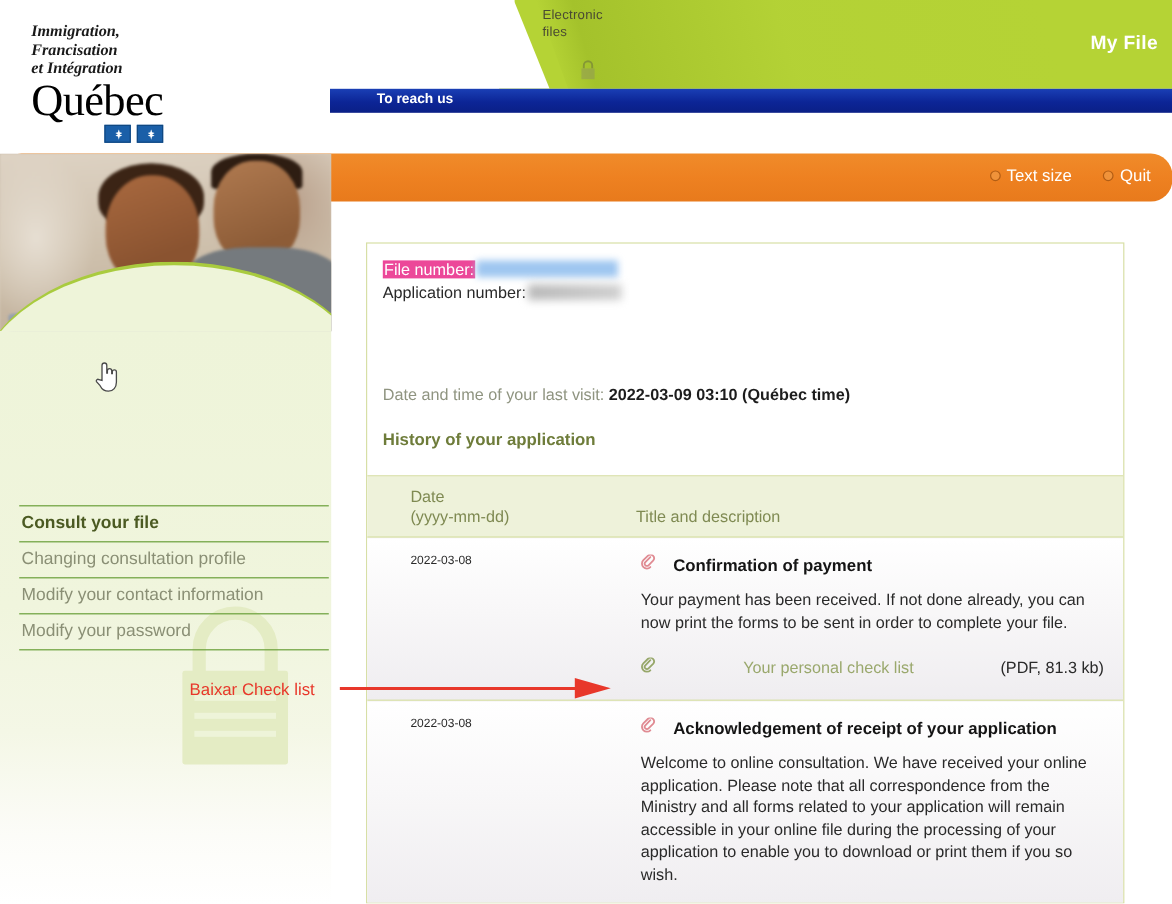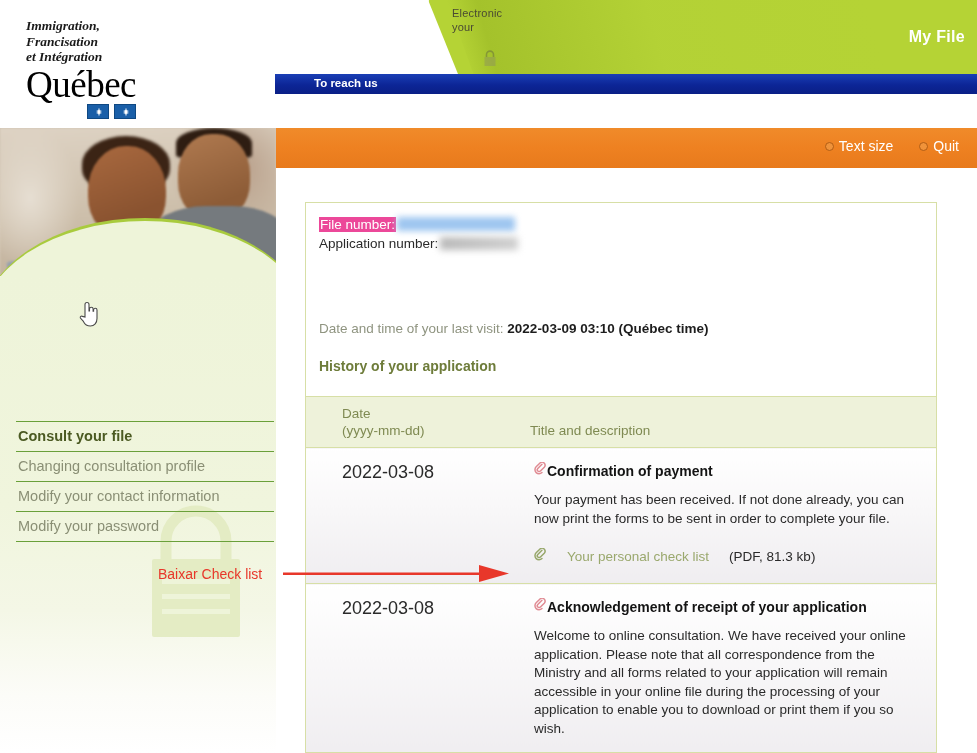--- a/index.html
+++ b/index.html
@@ -135,20 +135,21 @@
     font-weight: bold;
     color: #ffffff;
   }
 
   
   .orange-bar {
     position: absolute;
     left: 0; top: 128px;
     width: 977px; height: 40px;
     background: linear-gradient(180deg, #f08b2a 0%, #ee8121 50%, #e87a1c 100%);
+    border-radius: 18px;
   }
   .orange-links {
     position: absolute;
     right: 18px; top: 10px;
     display: flex;
     gap: 26px;
     align-items: center;
   }
   .orange-link {
     font-size: 14px;
@@ -373,50 +374,51 @@
   }
   .col-date { width: 168px; padding-left: 36px !important; }
   .hist-table td {
     border-bottom: 1px solid #d7dfa6;
     padding: 14px 10px 18px 10px;
     vertical-align: top;
     background: linear-gradient(180deg, #ffffff 0%, #f8f7f8 45%, #efedf0 100%);
   }
   .cell-date {
     padding-left: 36px !important;
-    font-size: 18px;
+    font-size: 10px;
     color: #2a2a2a;
     white-space: nowrap;
     margin-top: 36px;
   }
   .cell-desc {
     padding-left: 14px !important;
     padding-right: 16px !important;
   }
   .entry-title {
     font-size: 14px;
     font-weight: bold;
     color: #141414;
     display: flex;
     align-items: center;
-    gap: 0;
+    gap: 14px;
   }
   .entry-body {
     margin-top: 12px;
     font-size: 13.5px;
     line-height: 18.5px;
     color: #2a2a2a;
   }
   .attach-link {
     margin-top: 20px;
     font-size: 13.5px;
     display: flex;
     align-items: center;
-    gap: 20px;
+    gap: 1px;
     cursor: pointer;
+    justify-content: space-between;
   }
   .attach-link .lk { color: #9aa86d; }
   .attach-link .sz { color: #2a2a2a; }
 
   
   .annot-text {
     position: absolute;
     left: 158px; top: 566px;
     font-size: 14px;
     color: #e8372a;
@@ -431,21 +433,21 @@
 </style>
 </head>
 <body>
 
 <div class="top-header">
 
   <div class="green-banner"></div>
 
   <div class="ef-label">
     <div>Electronic</div>
-    <div>your</div>
+    <div>files</div>
   </div>
 
   <div class="ef-lock">
     <svg width="14" height="17" viewBox="0 0 14 17">
       <path d="M3.5 7V4.6A3.5 3.5 0 0 1 10.5 4.6V7" fill="none" stroke="#5e6340" stroke-width="1.6"></path>
       <rect x="1.5" y="7" width="11" height="9" fill="#8c9060"></rect>
     </svg>
   </div>
 
   <div class="myfile">My File</div>

